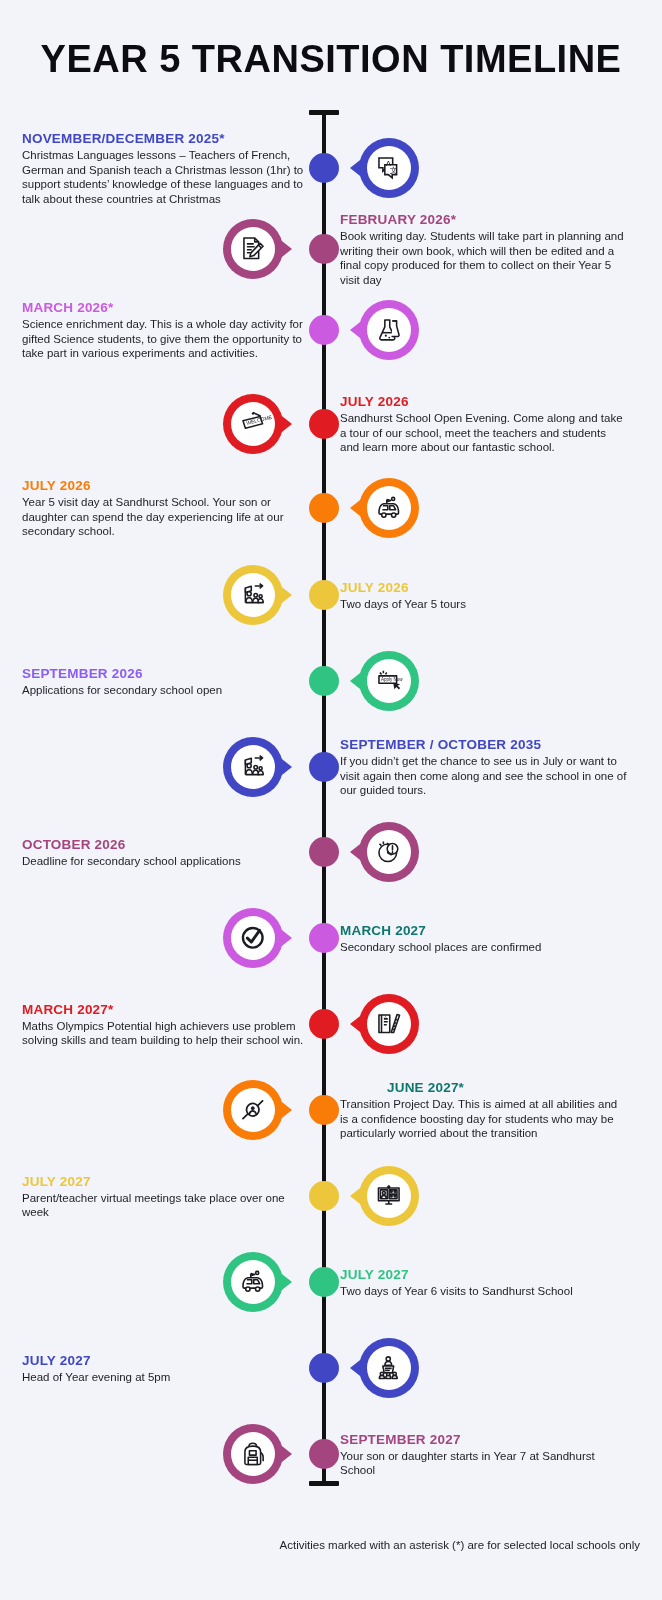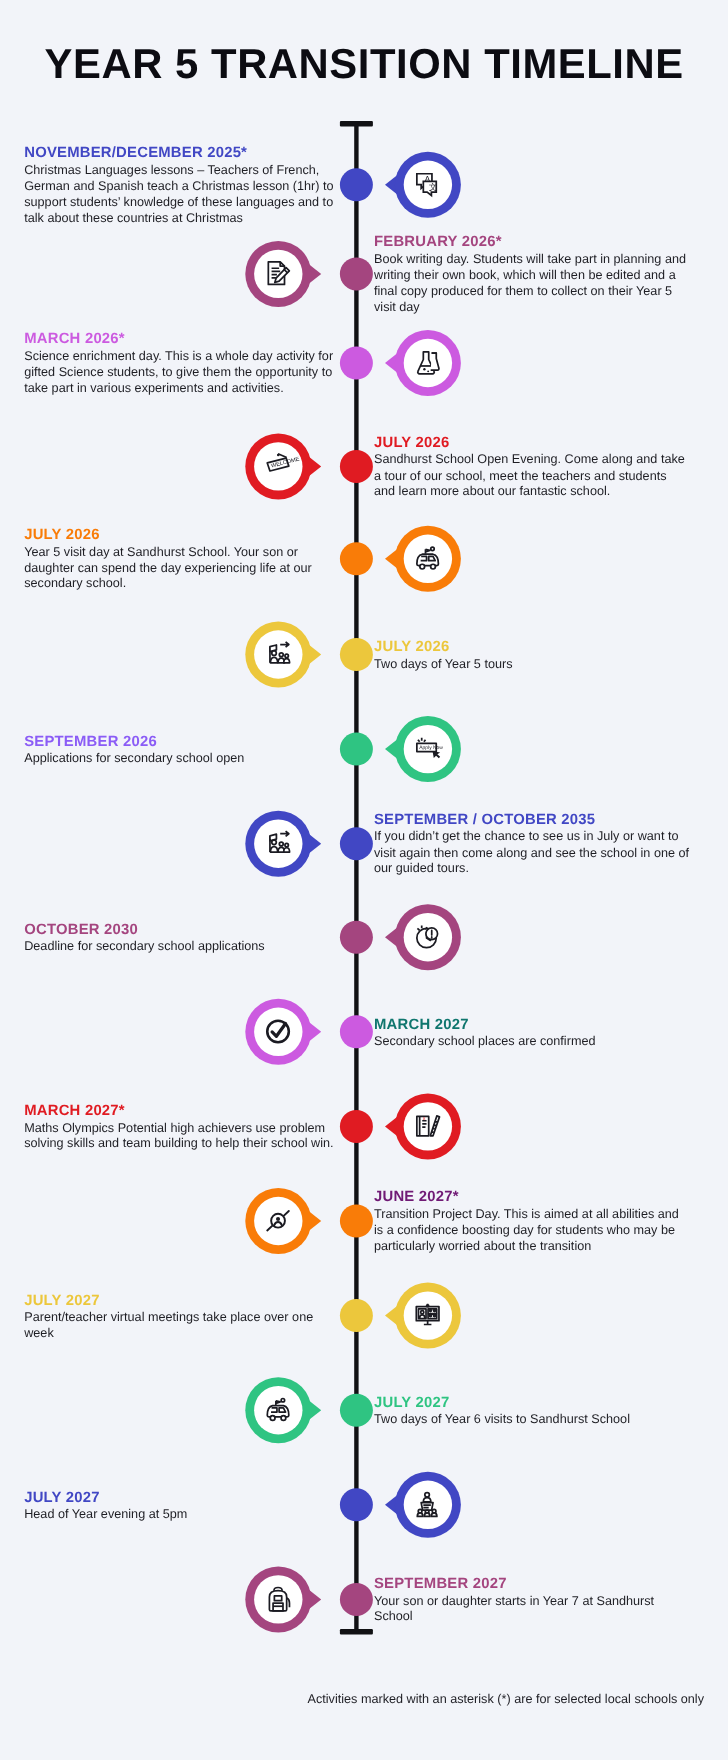--- a/index.html
+++ b/index.html
@@ -323,21 +323,21 @@
       <path d="M11 7.5 V13 l4 2.5"></path>
       <path d="M2.5 4 l2 1.8 M6.5 1.5 V4 M11.5 3 l-1.6 2.2"></path>
       <path d="M15.8 3.6 a5.4 5.4 0 1 1 0 10.8 a5.4 5.4 0 1 1 0 -10.8 Z" fill="#fff"></path>
       <path d="M15.8 6 v4.2 M15.8 12 v0.9" stroke-linecap="round"></path>
     </g>
             </g>
   </svg>
         </div>
         <div class="dot" style="background: rgb(164, 69, 127);"></div>
         <div class="txt txt-left" style="top: -16.5px;">
-          <div class="txt-date" style="color: rgb(164, 69, 127);">OCTOBER 2030</div>
+          <div class="txt-date" style="color: rgb(164, 69, 127);">OCTOBER 2026</div>
           <div class="txt-desc">Deadline for secondary school applications</div>
         </div>
       </div>
       <div class="row" style="top: 938px;">
         <div class="pin pin-left">
   <svg viewBox="0 0 82 82" aria-hidden="true">
     <path d="M 80 41 L 56 22 L 56 60 Z" fill="#cc5ae0"></path>
     <circle cx="41" cy="41" r="30" fill="#cc5ae0"></circle>
     <circle cx="41" cy="41" r="22" fill="#ffffff"></circle>
     <g transform="translate(29,29) scale(0.98)">
@@ -389,21 +389,21 @@
       <path d="M2 21 L7.5 15.8 M22 3 L16.5 8.2"></path>
       <circle cx="12" cy="12" r="6.4" fill="#fff"></circle>
       <circle cx="12" cy="10.4" r="1.9" fill="#1b1b22" stroke="none"></circle>
       <path d="M8.4 16.4 q1 -3.2 3.6 -3.2 q2.6 0 3.6 3.2"></path>
     </g>
             </g>
   </svg>
         </div>
         <div class="dot" style="background: rgb(249, 124, 8);"></div>
         <div class="txt txt-right" style="top: -31px;">
-          <div class="txt-date" style="color: #701a75;">JUNE 2027*</div>
+          <div class="txt-date" style="color: #0f766e; margin-left: 47px;">JUNE 2027*</div>
           <div class="txt-desc">Transition Project Day. This is aimed at all abilities and is a confidence boosting day for students who may be particularly worried about the transition</div>
         </div>
       </div>
       <div class="row" style="top: 1196px;">
         <div class="pin pin-right">
   <svg viewBox="0 0 82 82" aria-hidden="true">
     <path d="M 2 41 L 26 22 L 26 60 Z" fill="#ecc73c"></path>
     <circle cx="41" cy="41" r="30" fill="#ecc73c"></circle>
     <circle cx="41" cy="41" r="22" fill="#ffffff"></circle>
     <g transform="translate(29,29) scale(0.98)">

